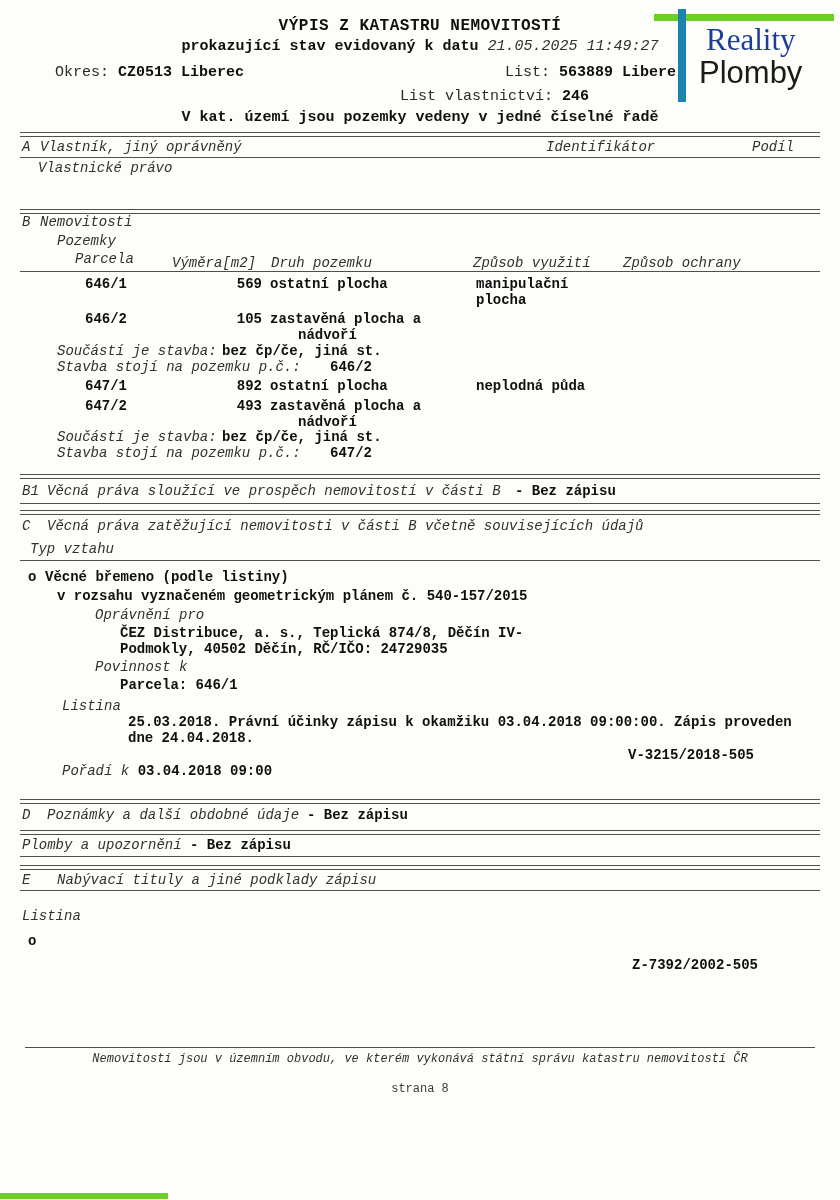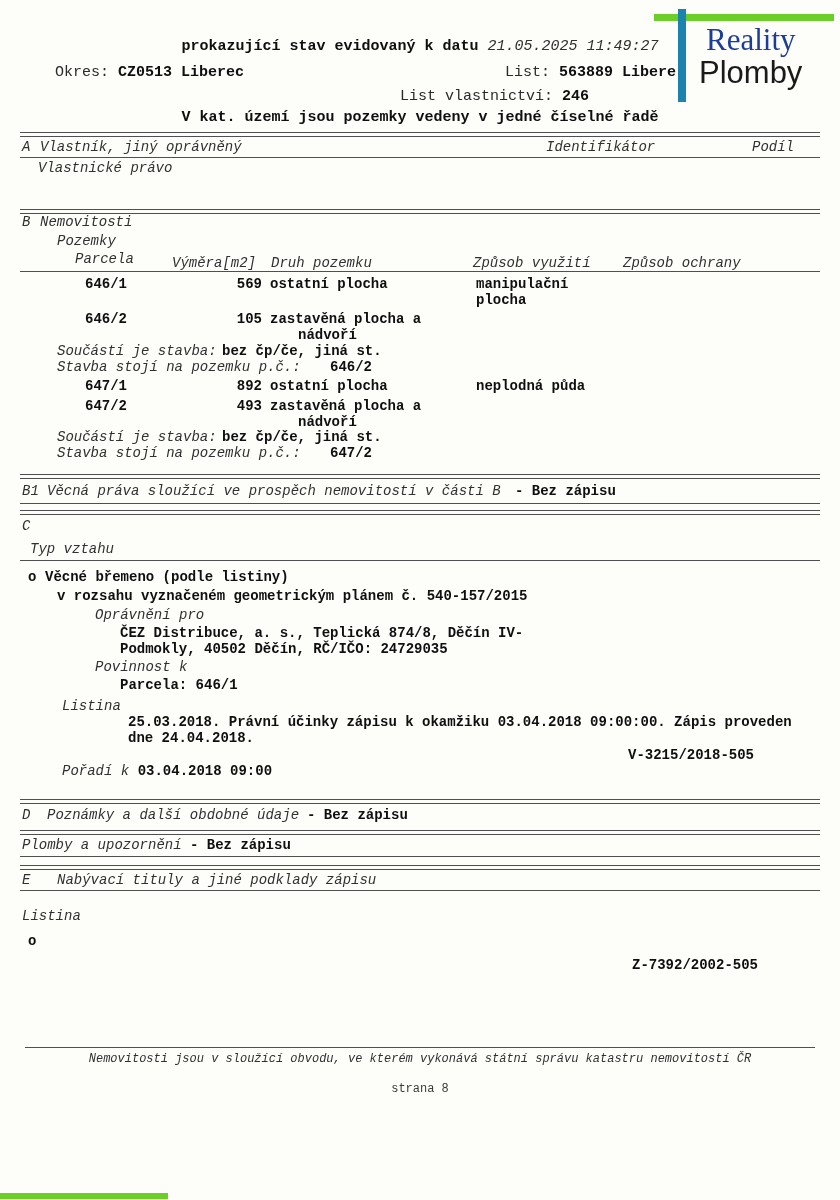--- a/index.html
+++ b/index.html
@@ -26,20 +26,21 @@
                   font-size:31px; color:#1d3e96; }
   .logo-jomrich { position:absolute; left:699px; top:55px; font-family:"Liberation Sans","DejaVu Sans",sans-serif;
                   font-size:31px; color:#1a1a1a; }
   .scan-green-bottom { position:absolute; left:0; top:1193px; width:168px; height:6px; background:#6ccf27; }
 </style>
 </head>
 <body>
 
 <div class="page">
 
+  <div class="abs center title" style="top:18px">VÝPIS Z KATASTRU NEMOVITOSTÍ</div>
   <div class="abs center hd" style="top:39px"><span class="b">prokazující stav evidovaný k datu </span><span class="it">21.05.2025 11:49:27</span></div>
 
   <div class="abs hd" style="left:55px;top:65px"><span>Okres: </span><span class="b">CZ0513 Liberec</span></div>
   <div class="abs hd" style="left:505px;top:65px"><span>List: </span><span class="b">563889 Libere</span></div>
   <div class="abs hd" style="left:400px;top:89px"><span>List vlastnictví: </span><span class="b">246</span></div>
   <div class="abs center b hd" style="top:110px">V kat. území jsou pozemky vedeny v jedné číselné řadě</div>
 
   <div class="hr2" style="top:132px"></div>
   <div class="abs it" style="left:22px;top:139px">A</div>
   <div class="abs it" style="left:40px;top:139px">Vlastník, jiný oprávněný</div>
@@ -89,20 +90,21 @@
   <div class="abs b" style="left:330px;top:445px">647/2</div>
 
   <div class="hr2" style="top:474px"></div>
   <div class="abs it" style="left:22px;top:483px">B1</div>
   <div class="abs it" style="left:47px;top:483px">Věcná práva sloužící ve prospěch nemovitostí v části B</div>
   <div class="abs b" style="left:515px;top:483px">- Bez zápisu</div>
   <div class="hr1" style="top:503px"></div>
 
   <div class="hr2" style="top:510px"></div>
   <div class="abs it" style="left:22px;top:518px">C</div>
+  <div class="abs it" style="left:47px;top:518px">Věcná práva zatěžující nemovitosti v části B včetně souvisejících údajů</div>
   <div class="abs it" style="left:30px;top:541px">Typ vztahu</div>
   <div class="hr1" style="top:560px"></div>
 
   <div class="abs b" style="left:28px;top:569px">o</div>
   <div class="abs b" style="left:45px;top:569px">Věcné břemeno (podle listiny)</div>
   <div class="abs b" style="left:57px;top:588px">v rozsahu vyznačeném geometrickým plánem č. 540-157/2015</div>
   <div class="abs it" style="left:95px;top:607px">Oprávnění pro</div>
   <div class="abs b" style="left:120px;top:625px">ČEZ Distribuce, a. s., Teplická 874/8, Děčín IV-</div>
   <div class="abs b" style="left:120px;top:641px">Podmokly, 40502 Děčín, RČ/IČO: 24729035</div>
   <div class="abs it" style="left:95px;top:659px">Povinnost k</div>
@@ -125,21 +127,21 @@
 
   <div class="hr2" style="top:865px"></div>
   <div class="abs it" style="left:22px;top:872px">E</div>
   <div class="abs it" style="left:57px;top:872px">Nabývací tituly a jiné podklady zápisu</div>
   <div class="hr1" style="top:890px"></div>
   <div class="abs it" style="left:22px;top:908px">Listina</div>
   <div class="abs b" style="left:28px;top:933px">o</div>
   <div class="abs b" style="left:632px;top:957px">Z-7392/2002-505</div>
 
   <div class="hr1" style="top:1047px;left:25px;width:790px"></div>
-  <div class="abs center it small" style="top:1051px">Nemovitosti jsou v sloužící obvodu, ve kterém vykonává státní správu katastru nemovitostí ČR</div>
+  <div class="abs center it small" style="top:1051px">Nemovitosti jsou v územním obvodu, ve kterém vykonává státní správu katastru nemovitostí ČR</div>
   <div class="abs center small" style="top:1081px;color:#3a3a3a">strana 8</div>
 
   <div class="logo-green"></div>
   <div class="logo-teal"></div>
   <div class="logo-reality">Reality</div>
   <div class="logo-jomrich">Plomby</div>
 
   <div class="scan-green-bottom"></div>
 
 </div>

